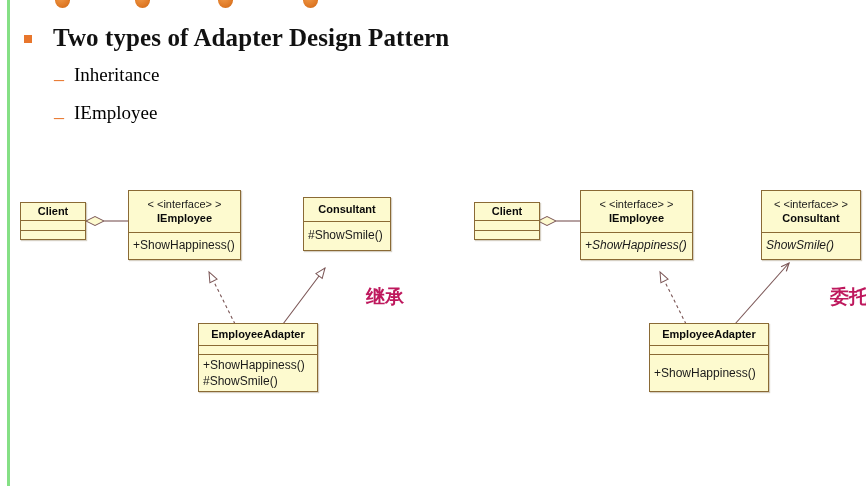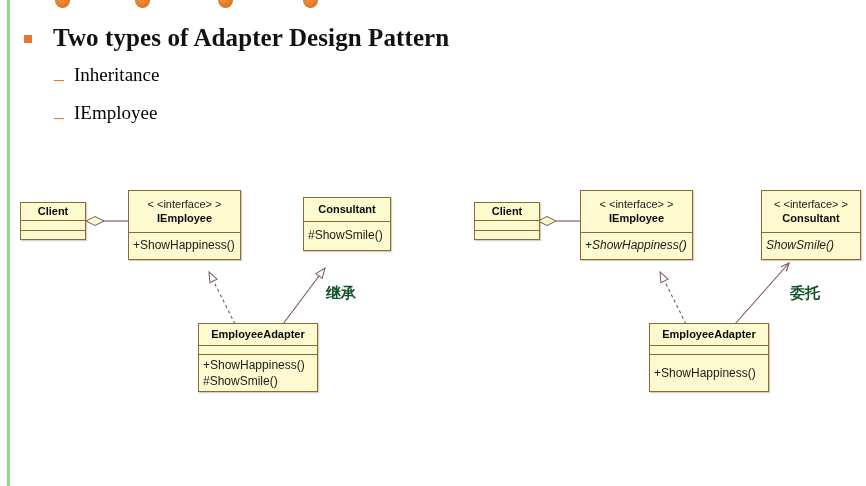--- a/index.html
+++ b/index.html
@@ -75,21 +75,21 @@
   .member{
     font-family:Liberation Sans, sans-serif;
     font-size:12px;color:#1a1a1a;line-height:1.3;white-space:nowrap;
   }
   .member.italic{font-style:italic;}
 
   
   .anno{
     position:absolute;
     font-family:"DejaVu Sans", sans-serif;
-    font-size:15px;font-weight:bold;color:#14532d;white-space:nowrap;
+    font-size:19px;font-weight:bold;color:#be185d;white-space:nowrap;margin-left:40px;
   }
 
   svg.connectors{position:absolute;left:0;top:0;width:866px;height:486px;pointer-events:none;}
 </style>
 </head>
 <body>
 
 <div id="slide">
 
   <div class="accent-bar"></div>

